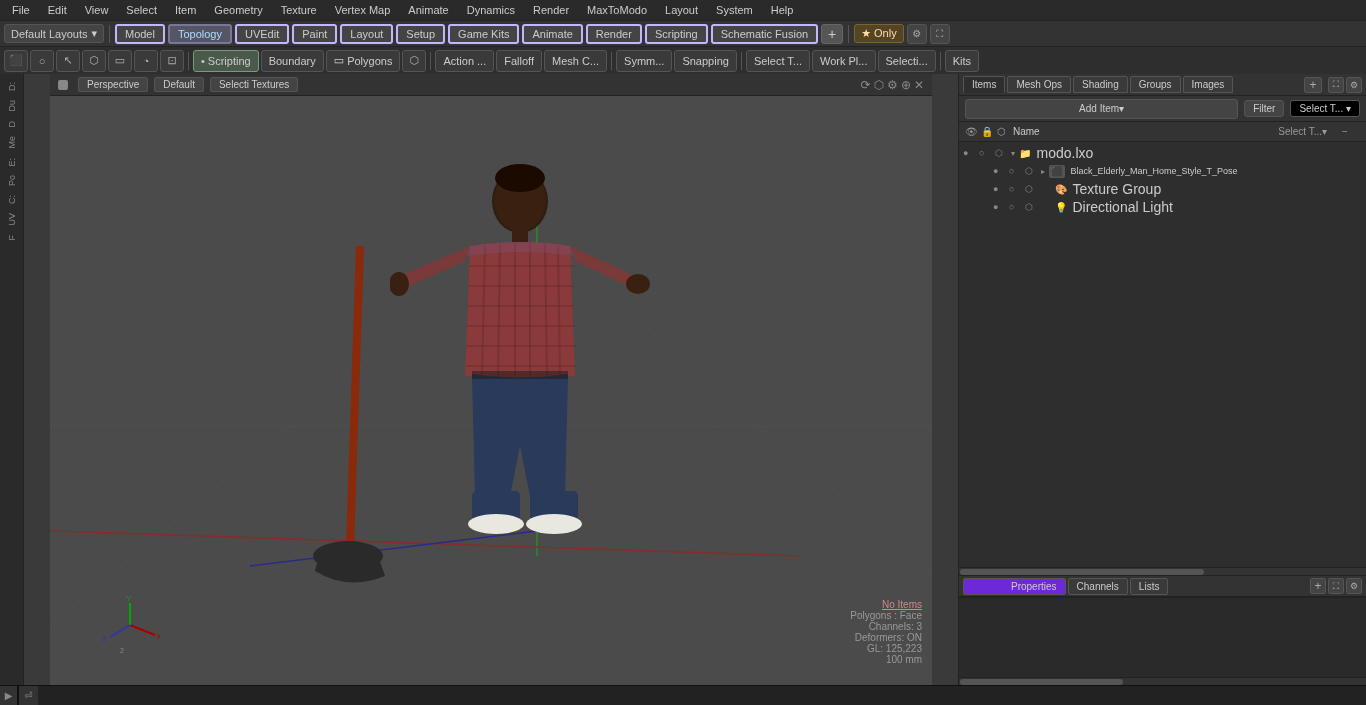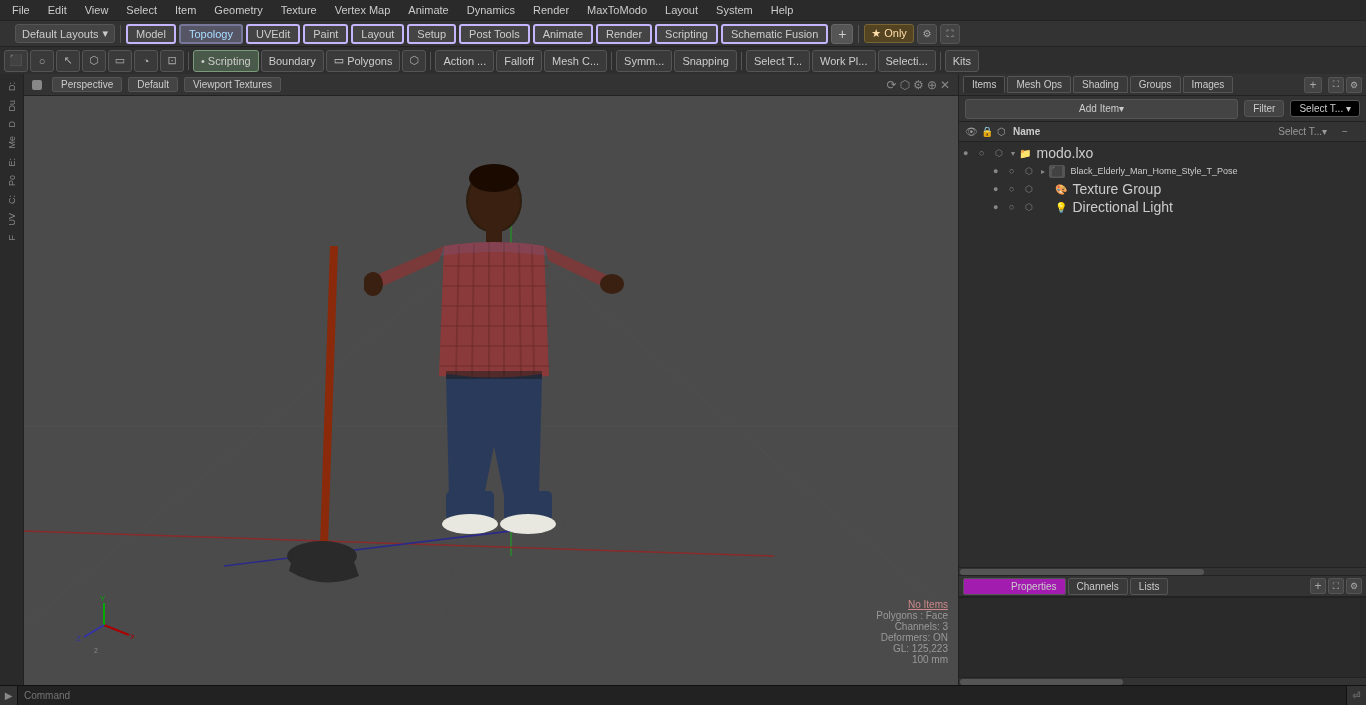--- a/index.html
+++ b/index.html
@@ -21,21 +21,21 @@
       cursor: pointer;
       border-radius: 2px;
     }
 
     
     #toolbar1 {
       height: 26px;
       background: #333;
       display: flex;
       align-items: center;
-      padding: 0 15px;
+      padding: 0 4px;
       gap: 3px;
       border-top: 1px solid #222;
     }
     .tb1-btn {
       padding: 2px 8px;
       background: #444;
       border: 2px solid #c4b5fd;
       border-radius: 3px;
       font-size: 11px;
       color: #ccc;
@@ -122,20 +122,21 @@
       display: flex; align-items: center; justify-content: center;
       cursor: pointer;
       font-size: 11px;
       color: #aaa;
     }
 
     
     #main-layout {
       display: flex;
       height: calc(705px - 20px - 26px - 28px - 20px);
+      gap: 26px;
     }
 
     
     #left-sidebar {
       width: 24px;
       background: #2a2a2a;
       border-right: 1px solid #222;
       display: flex;
       flex-direction: column;
       align-items: center;
@@ -346,21 +347,21 @@
       background: #333;
       display: flex;
       align-items: center;
       padding: 0 6px;
       border-bottom: 1px solid #222;
       font-size: 10px; color: #999;
     }
     .col-eye { width: 16px; }
     .col-lock { width: 16px; }
     .col-vis { width: 16px; }
-    .col-name { flex: 1; font-weight: bold; color: #ccc; }
+    .col-name { flex: 1; font-weight: normal; color: #ccc; }
 
     
     #items-list {
       flex: 1;
       background: #2e2e2e;
       overflow-y: auto;
       padding: 2px 0;
     }
     .item-row {
       height: 18px;
@@ -386,21 +387,21 @@
       border-bottom: 1px solid #222;
     }
     .prop-tab {
       padding: 2px 8px;
       font-size: 10px; color: #ccc;
       background: #3a3a3a;
       border: 1px solid #555;
       border-radius: 2px;
       cursor: pointer;
     }
-    .prop-tab.active { background: #a21caf; padding-left: 47px; }
+    .prop-tab.active { background: #6d28d9; padding-left: 47px; }
     .prop-plus { margin-left: auto; width: 16px; height: 16px; background: #444; border: 1px solid #555; border-radius: 2px; display: flex; align-items: center; justify-content: center; font-size: 12px; color: #aaa; cursor: pointer; }
     .prop-corner-btns { display: flex; gap: 2px; }
 
     #properties-content {
       height: 80px;
       background: #2a2a2a;
       border-top: 1px solid #222;
     }
     #scrollbar-h {
       height: 8px;
@@ -437,21 +438,21 @@
     <span>Default Layouts</span>
     <span>▾</span>
   </div>
   <div class="separator-v"></div>
   <div class="tb1-btn">Model</div>
   <div class="tb1-btn active">Topology</div>
   <div class="tb1-btn">UVEdit</div>
   <div class="tb1-btn">Paint</div>
   <div class="tb1-btn">Layout</div>
   <div class="tb1-btn">Setup</div>
-  <div class="tb1-btn">Post Tools</div>
+  <div class="tb1-btn">Game Kits</div>
   <div class="tb1-btn">Animate</div>
   <div class="tb1-btn">Render</div>
   <div class="tb1-btn">Scripting</div>
   <div class="tb1-btn">Schematic Fusion</div>
   <div class="plus-btn">+</div>
   <div class="separator-v"></div>
   <div class="star-btn">★ Only</div>
   <div class="tb1-icon">⚙</div>
   <div class="tb1-icon">⛶</div>
 </div>
@@ -506,21 +507,21 @@
     <div class="sidebar-tab">UV</div>
     <div class="sidebar-tab">F</div>
   </div>
 
   <div id="viewport-area">
 
     <div id="viewport-header">
       <div style="width:10px;height:10px;background:#888;border-radius:2px;margin-right:4px;"></div>
       <div class="vp-btn">Perspective</div>
       <div class="vp-btn">Default</div>
-      <div class="vp-btn">Viewport Textures</div>
+      <div class="vp-btn">Selecti Textures</div>
       <div class="vp-icons">
         <span class="vp-icon">⟳</span>
         <span class="vp-icon">⬡</span>
         <span class="vp-icon">⚙</span>
         <span class="vp-icon">⊕</span>
         <span class="vp-icon">✕</span>
       </div>
     </div>
 
     <div id="viewport-canvas">
@@ -742,17 +743,16 @@
 
 <div id="status-bar">
   <span>Post X, Y, Z:</span>
   <span style="margin-left:4px;">1.275 m, 1.425 m, 0 m</span>
 </div>
 
 <div id="command-bar" style="position:fixed;bottom:0;left:0;width:1366px;height:20px;background:#222;display:flex;align-items:center;border-top:1px solid #111;">
   <div id="command-arrow">
     <span>▶</span>
   </div>
-  <input id="command-input" type="text" style="flex: 1 1 0%; background: rgb(34, 34, 34); border: none; color: rgb(136, 136, 136); font-size: 10px; padding: 0px 6px; outline: none; font-family: inherit;" placeholder="Command">
   <div id="command-btn">
     <span>⏎</span>
   </div>
 </div>
 
 </body></html>

